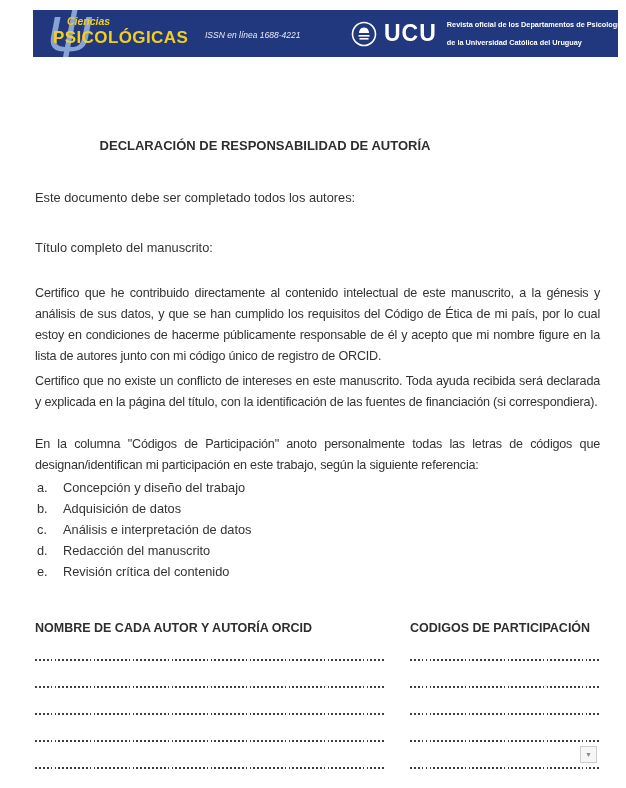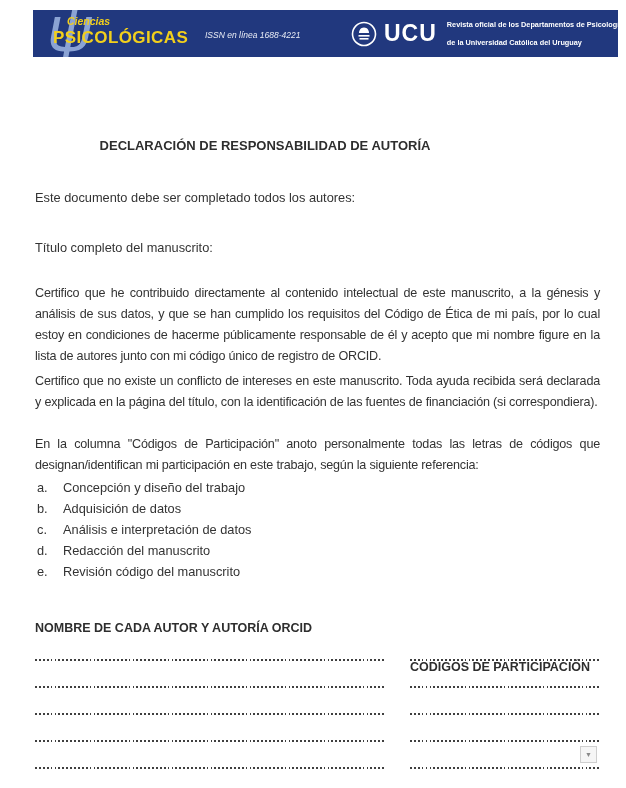--- a/index.html
+++ b/index.html
@@ -43,21 +43,21 @@
   }
   .p1{top:283px;}
   .p2{top:371px;}
   .p3{top:434px;}
   .codes{position:absolute;left:37px;top:477px;margin:0;padding:0;list-style:none;font-size:12.8px;line-height:21px;}
   .code-item{display:flex;}
   .code-letter{width:26px;flex:0 0 26px;}
   
   .authors-header{position:absolute;left:35px;top:621px;width:565px;display:flex;}
   .ah-left{flex:0 0 375px;font-size:12.5px;font-weight:700;color:#2e2e2e;}
-  .ah-right{font-size:12.5px;font-weight:700;color:#2e2e2e;margin-top:39px;}
+  .ah-right{font-size:12.5px;font-weight:700;color:#2e2e2e;}
   .authors-rows{position:absolute;left:35px;top:659px;width:565px;}
   .dotted-row{display:flex;justify-content:space-between;margin-bottom:25px;}
   .dots{
     height:2px;
     background:repeating-linear-gradient(90deg,#3f3f3f 0 1.8px,transparent 1.8px 3.9px);
   }
   .dots-left{width:350px;}
   .dots-right{width:190px;}
   
   .dropdown-btn{
@@ -120,21 +120,21 @@
     <li class="code-item">
       <span class="code-letter">c.</span>
       <span>Análisis e interpretación de datos</span>
     </li>
     <li class="code-item">
       <span class="code-letter">d.</span>
       <span>Redacción del manuscrito</span>
     </li>
     <li class="code-item">
       <span class="code-letter">e.</span>
-      <span>Revisión código del manuscrito</span>
+      <span>Revisión crítica del contenido</span>
     </li>
   </ol>
 
   <div class="authors-header">
     <span class="ah-left">NOMBRE DE CADA AUTOR Y AUTORÍA ORCID</span>
     <span class="ah-right">CODIGOS DE PARTICIPACIÓN</span>
   </div>
 
   <div class="authors-rows">
     <div class="dotted-row">

